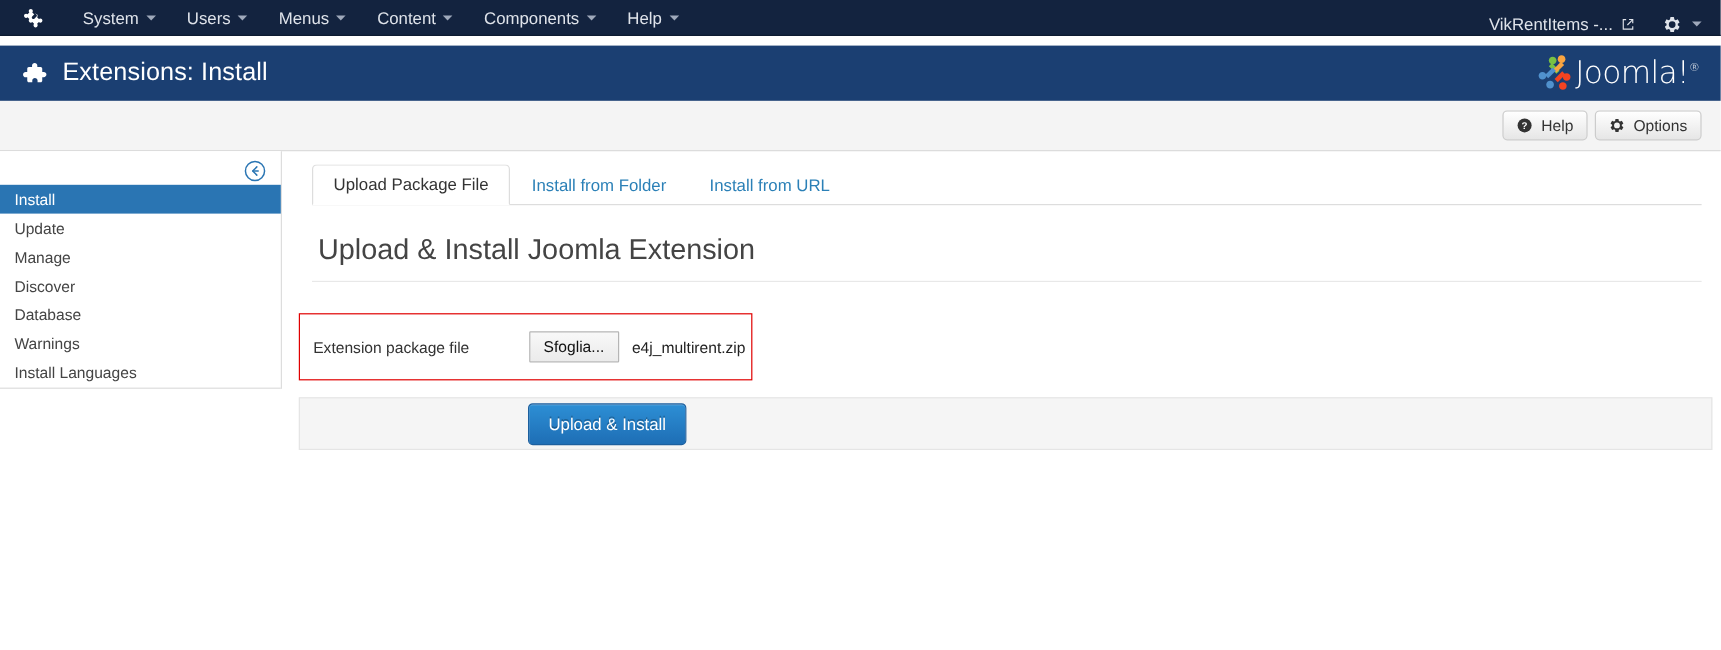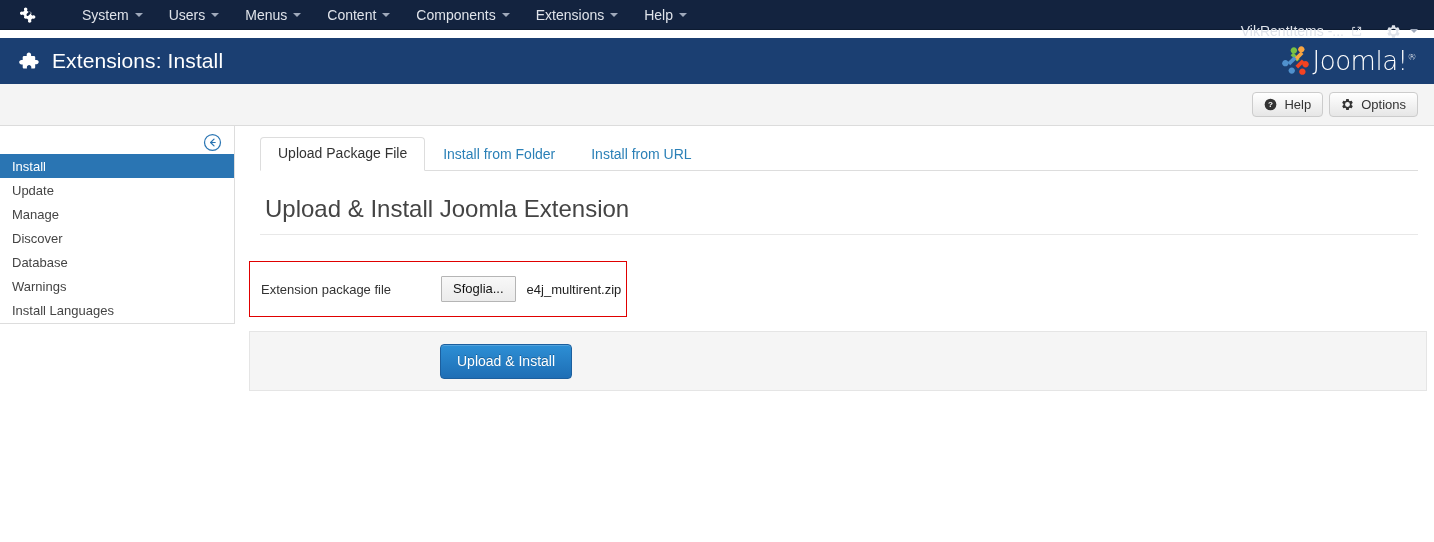--- a/index.html
+++ b/index.html
@@ -14,21 +14,20 @@
   }
 
   
   .topbar {
     height: 30px;
     background: #13233f;
     display: flex;
     align-items: center;
     position: relative;
     border-bottom: 1px solid #0d1b31;
-    gap: 13px;
   }
   .brand-mark {
     width: 30px;
     margin-left: 14px;
     display: flex;
     align-items: center;
     justify-content: center;
   }
   .brand-mark svg { display: block; }
   .topnav {
@@ -51,21 +50,21 @@
   .caret {
     width: 0; height: 0;
     border-left: 4px solid transparent;
     border-right: 4px solid transparent;
     border-top: 4px solid #9fa9bb;
     display: inline-block;
   }
   .topbar-right {
     position: absolute;
     right: 0;
-    top: 12px;
+    top: 1px;
     height: 38px;
     display: flex;
     align-items: center;
     justify-content: flex-end;
   }
   .site-name {
     display: flex;
     align-items: center;
     gap: 7px;
     color: #dfe3ea;
@@ -265,21 +264,21 @@
     margin-left: 11px;
     white-space: nowrap;
   }
 
   .form-actions {
     margin-top: 14px;
     margin-left: -11px;
     background: #f5f5f5;
     border: 1px solid #e5e5e5;
     width: 1178px;
-    height: 60px;
+    height: 44px;
     display: flex;
     align-items: center;
     padding-left: 190px;
   }
   .btn-primary {
     background: linear-gradient(to bottom, #2d8fd5 0%, #1e6eb5 100%);
     border: 1px solid #1c5f9e;
     color: #ffffff;
     font-size: 14px;
     padding: 8px 16px;
@@ -312,24 +311,20 @@
     <div class="topnav-item">
       <span>Menus</span>
       <span class="caret"></span>
     </div>
     <div class="topnav-item">
       <span>Content</span>
       <span class="caret"></span>
     </div>
     <div class="topnav-item">
       <span>Components</span>
-      <span class="caret"></span>
-    </div>
-    <div class="topnav-item">
-      <span>Extensions</span>
       <span class="caret"></span>
     </div>
     <div class="topnav-item">
       <span>Help</span>
       <span class="caret"></span>
     </div>
   </nav>
 
   <div class="topbar-right">
     <div class="site-name">

